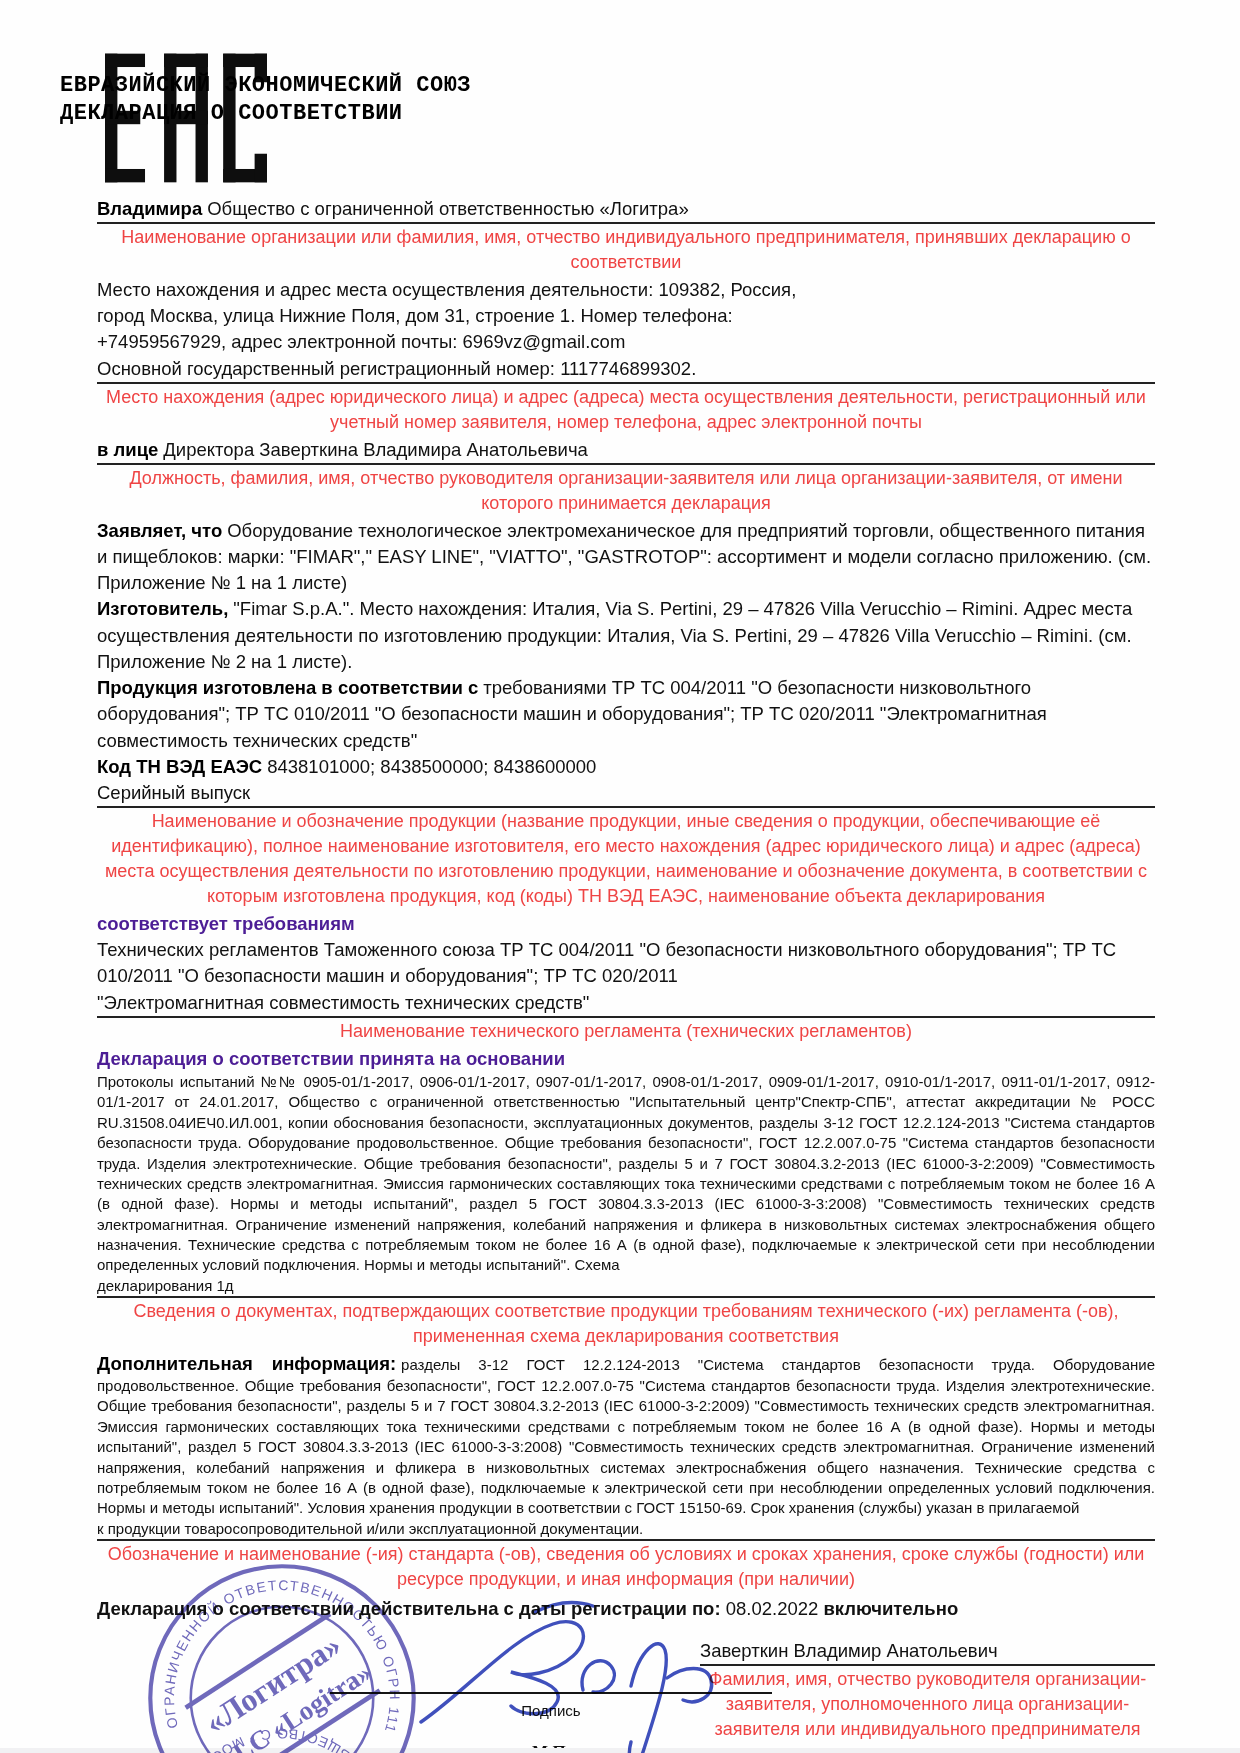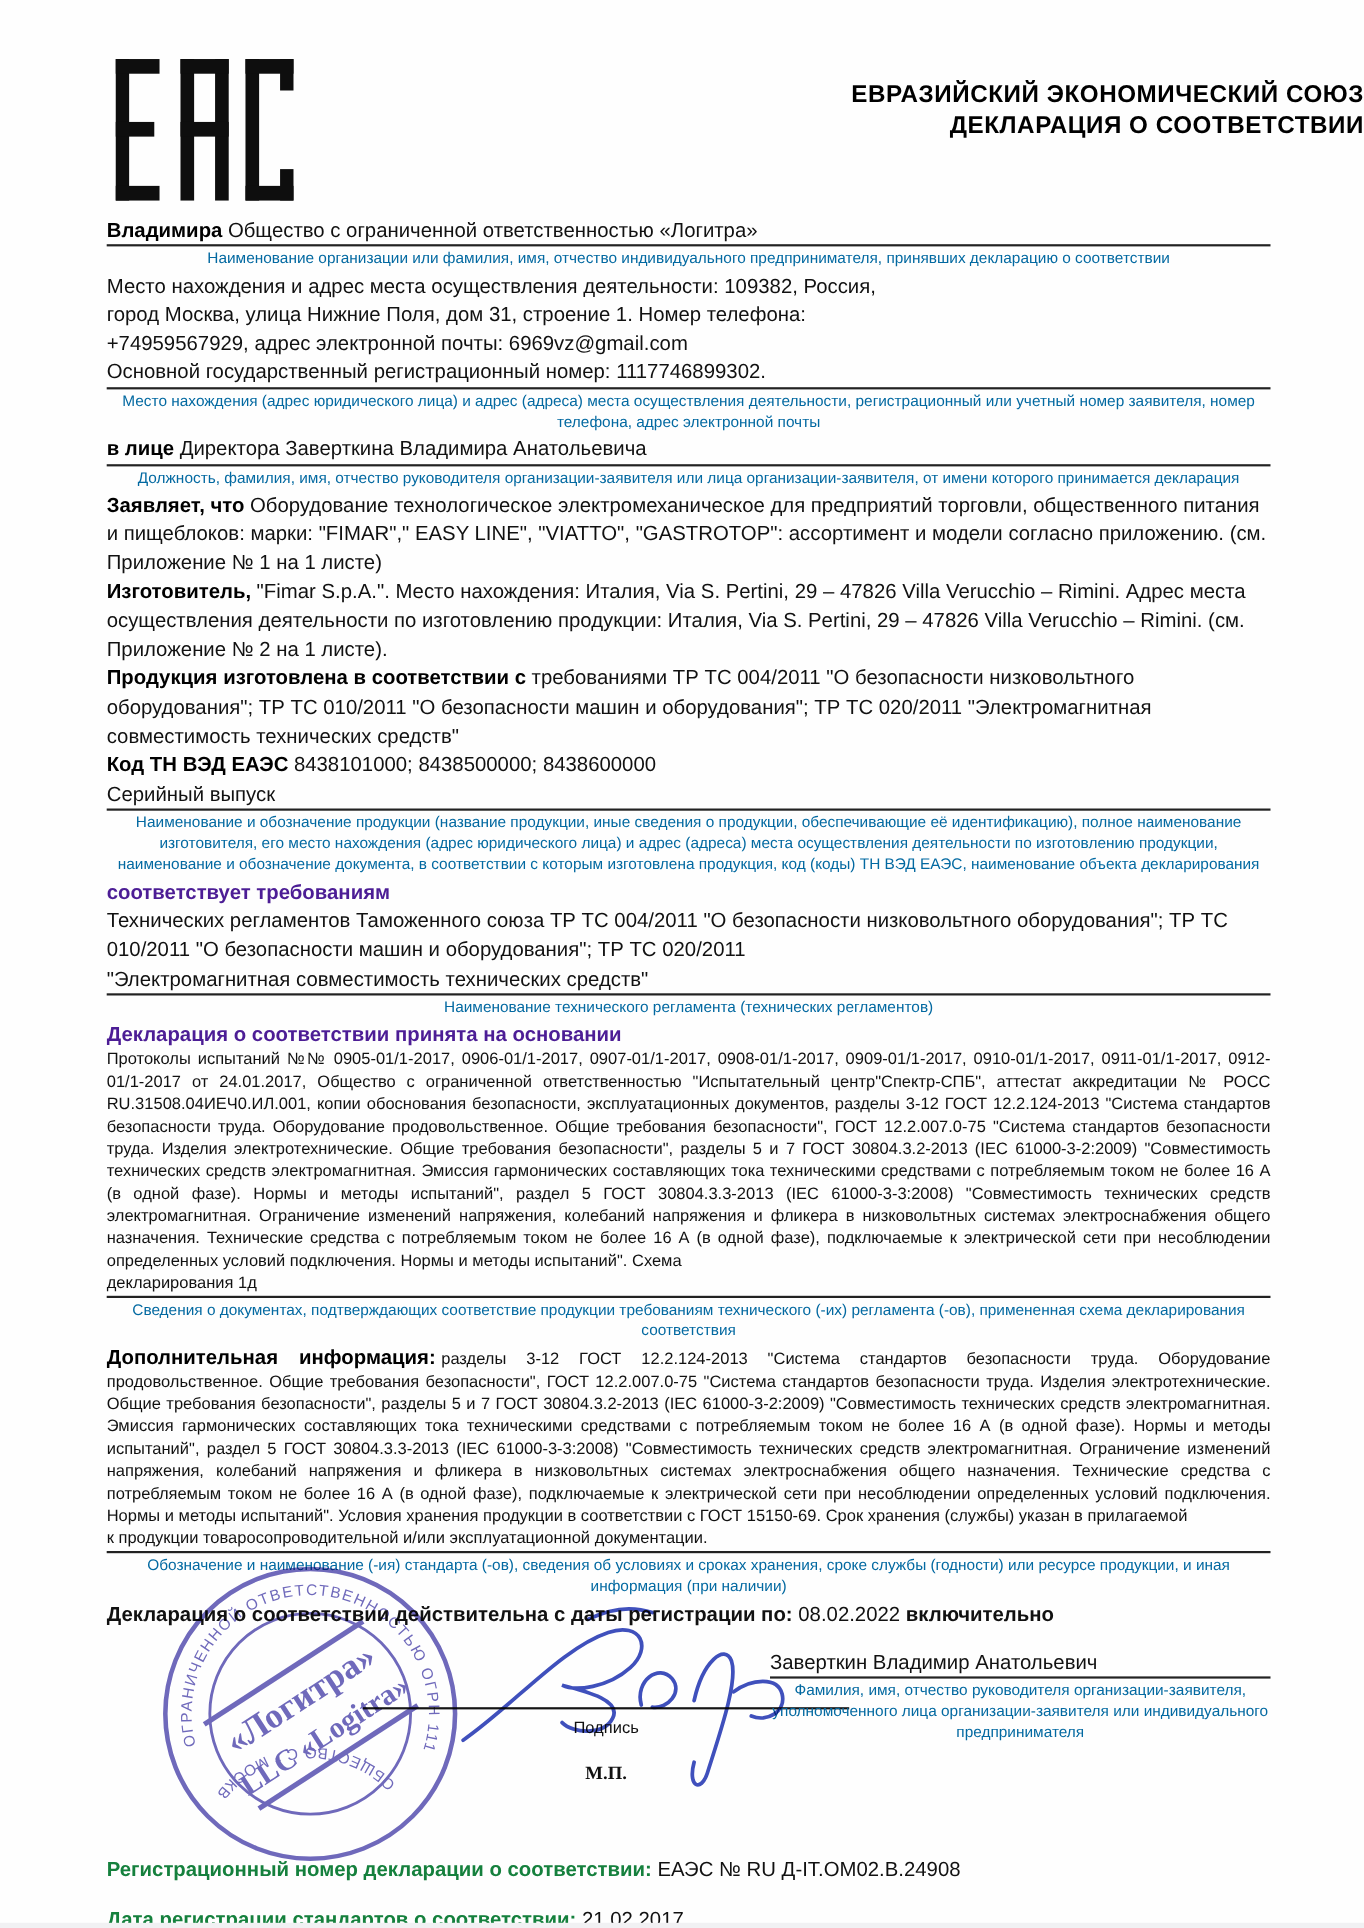--- a/index.html
+++ b/index.html
@@ -3,32 +3,32 @@
 <meta charset="utf-8">
 <style>
   html,body{margin:0;padding:0;background:#ffffff;}
   .page{
     position:relative;width:1240px;height:1753px;background:#fefefe;overflow:hidden;
     font-family:"Liberation Sans",sans-serif;color:#111;
   }
   
   .header{position:relative;height:196px;}
   .eac-logo{position:absolute;left:105px;top:52px;width:162px;height:132px;}
-  .title{position:absolute;left:0;right:0;top:72px;text-align:right;padding-left:90px;}
+  .title{position:absolute;left:0;right:0;top:72px;text-align:left;padding-left:60px;font-family:Liberation Mono, monospace;}
   .title .t1{font-size:22px;font-weight:bold;letter-spacing:.5px;line-height:1.28;color:#000;}
   
   .content{margin:0 85px 0 97px;}
   .line{font-size:18.5px;line-height:1.42;}
   .para{font-size:18.5px;line-height:1.42;margin:0;}
   .small-para{font-size:15px;line-height:1.36;margin:0;text-align:justify;}
   .small-line{font-size:15px;line-height:1.36;}
   .bold{font-weight:bold;color:#4c1d95;}
   .lead{font-weight:bold;color:#000;margin-right:5px;}
   .u{border-bottom:2px solid #222;}
-  .note{font-size:14px;line-height:1.38;text-align:center;margin:1px 0 2px 0;color:#0369a1;}
+  .note{font-size:18px;line-height:1.38;text-align:center;margin:1px 0 2px 0;color:#ef4444;}
   
   .sig-area{position:relative;height:168px;margin-top:14px;}
   .stamp{position:absolute;left:45px;top:-78px;width:280px;height:280px;z-index:3;mix-blend-mode:multiply;opacity:.85;}
   .signature{position:absolute;left:318px;top:-42px;width:350px;height:185px;z-index:3;mix-blend-mode:multiply;}
   .sig-line{position:absolute;left:233px;top:56px;width:442px;border-top:2px solid #151515;}
   .sig-caption{position:absolute;left:233px;top:66px;width:442px;text-align:center;font-size:15px;}
   .mp{position:absolute;left:233px;top:106px;width:442px;text-align:center;font-size:17px;font-weight:bold;font-family:"Liberation Serif",serif;}
   .name-block{position:absolute;left:603px;top:2px;right:0;}
   .name{font-size:18.5px;line-height:1.4;}
   

